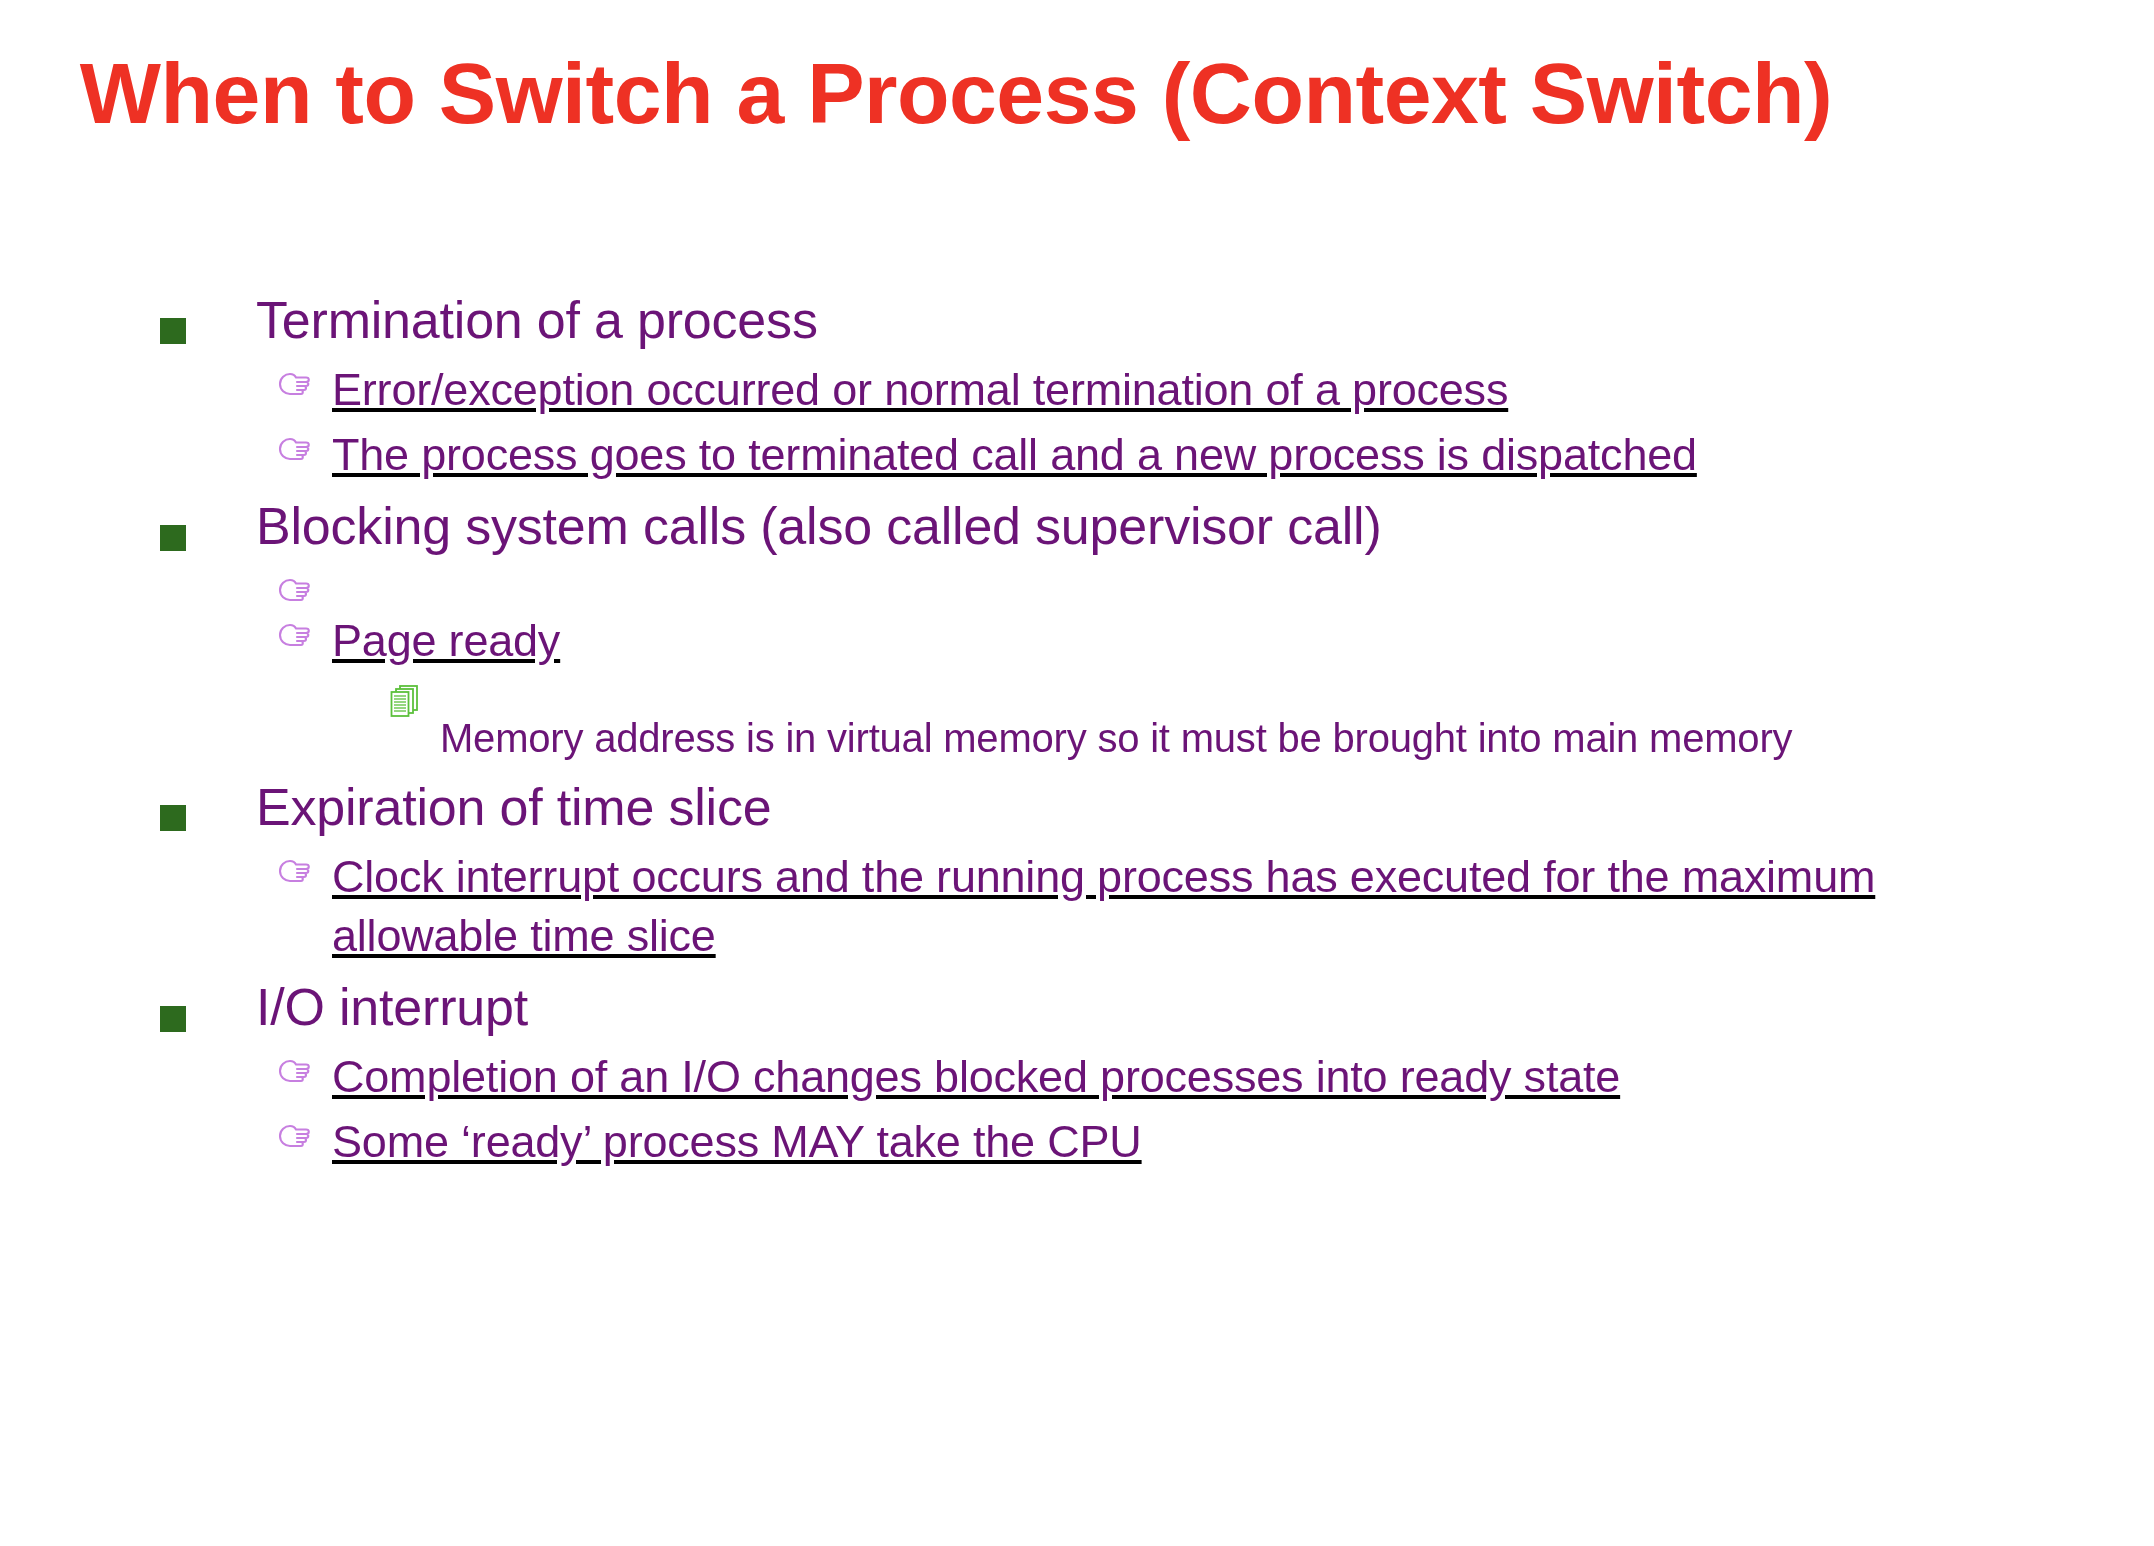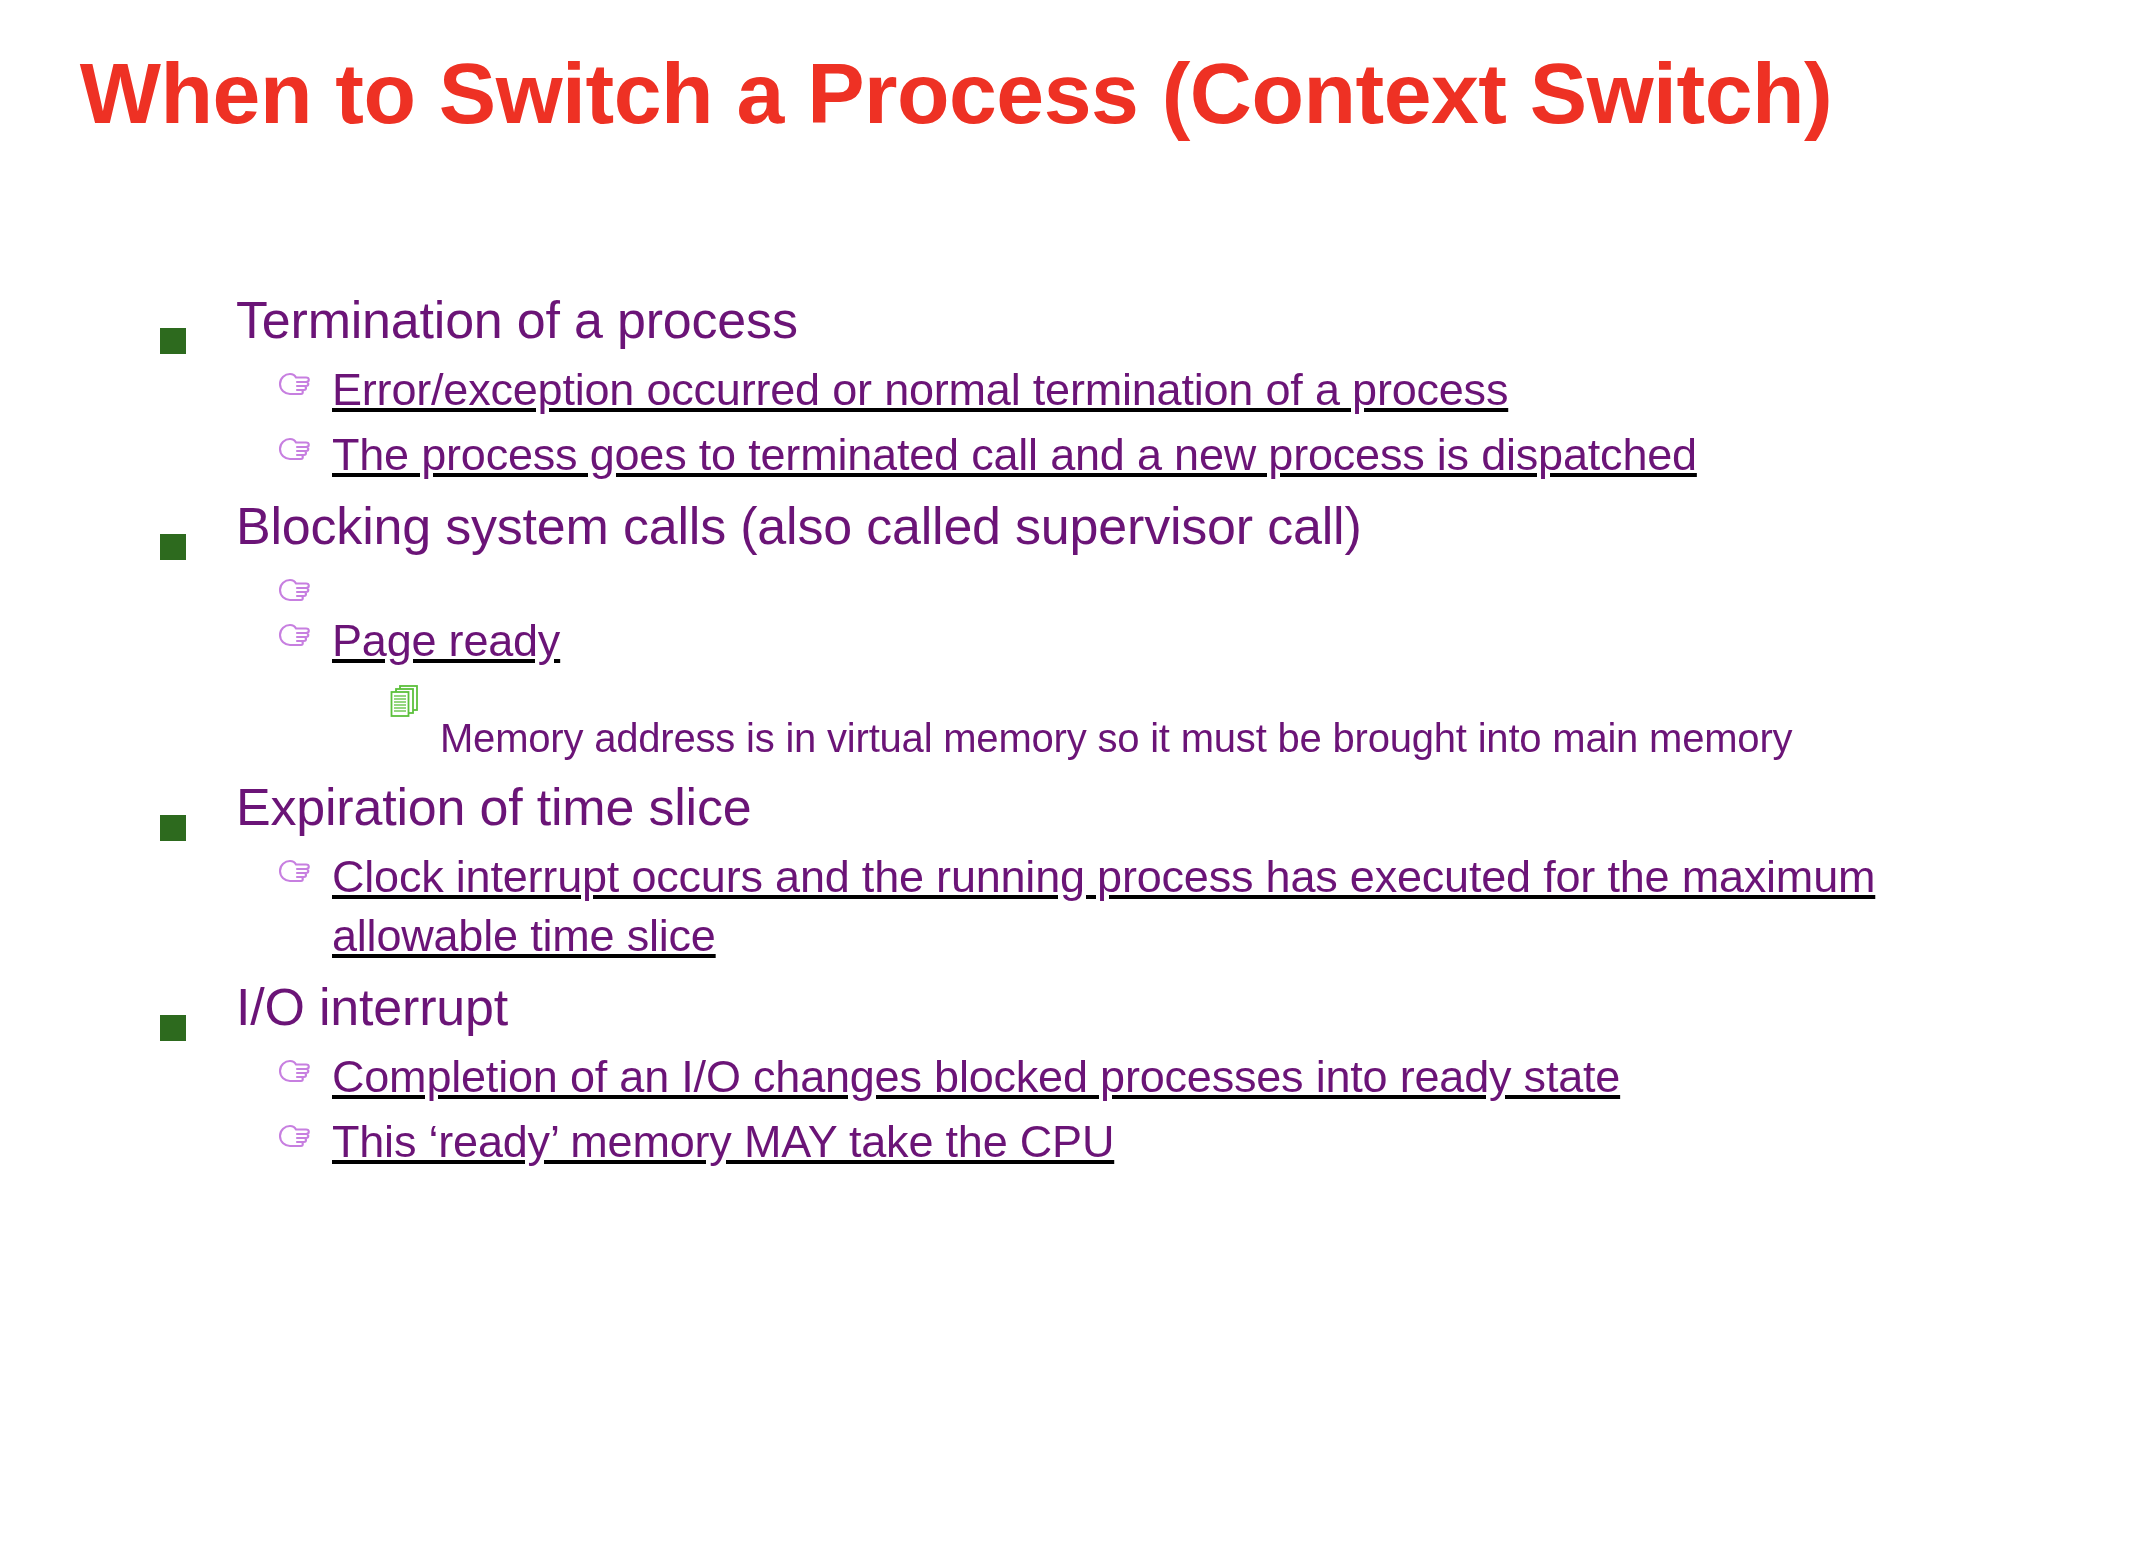--- a/index.html
+++ b/index.html
@@ -40,23 +40,24 @@
   .body-list {
     position: absolute;
     left: 160px;
     top: 288px;
     width: 1960px;
   }
 
   
   .lvl1 {
     display: flex;
-    align-items: flex-end;
+    align-items: center;
     margin: 0 0 6px 0;
     padding: 0;
+    gap: 20px;
   }
   .lvl1 .bullet-glyph {
     flex: 0 0 auto;
     width: 26px;
     height: 26px;
     background: #2d6a1e;
     margin-top: 21px;
     margin-right: 50px;
   }
   .lvl1 .txt {
@@ -230,18 +231,18 @@
         </span>
         <span class="txt">Completion of an I/O changes blocked processes into ready state</span>
       </div>
 
       <div class="lvl2">
         <span class="bullet-glyph">
           <svg class="hand-svg" width="36" height="30" viewBox="0 0 36 30" aria-hidden="true">
             <path d="M6 15 C6 9, 11 5, 16 5 C19 5, 21 6.5, 22 8.5 L32 8.5 C34 8.5, 34.8 9.6, 34.8 10.8 C34.8 12, 34 13, 32 13 L23 13 L32 13 C33.6 13, 34.3 14, 34.3 15 C34.3 16, 33.6 17, 32 17 L23 17 L30 17 C31.4 17, 32 18, 32 19 C32 20, 31.4 21, 30 21 L23 21 L27 21 C28.2 21, 28.8 22, 28.8 23 C28.8 24, 28.2 25, 27 25 L16 25 C11 25, 6 21, 6 15 Z" fill="none" stroke="#c77fe0" stroke-width="2.1" stroke-linejoin="round"></path>
           </svg>
         </span>
-        <span class="txt">This ‘ready’ memory MAY take the CPU</span>
+        <span class="txt">Some ‘ready’ process MAY take the CPU</span>
       </div>
     </div>
 
   </div>
 </div>
 
 </body></html>

